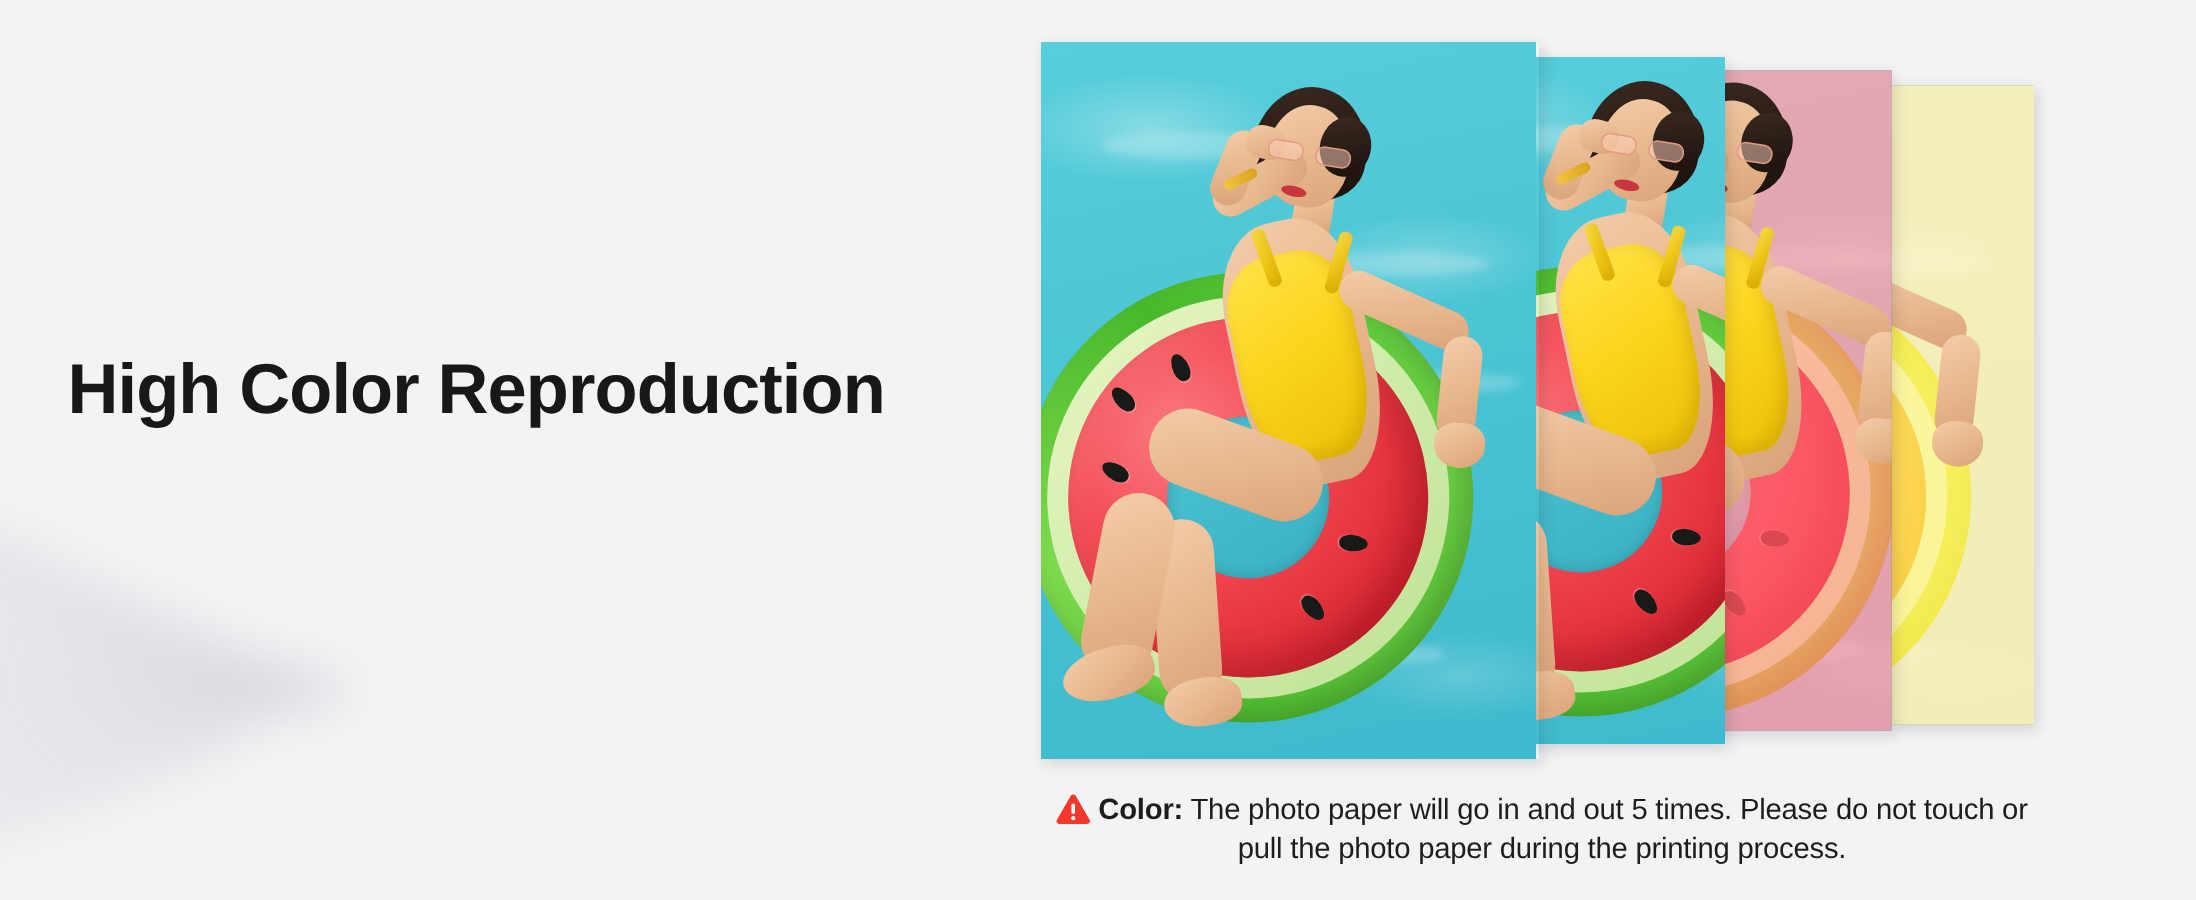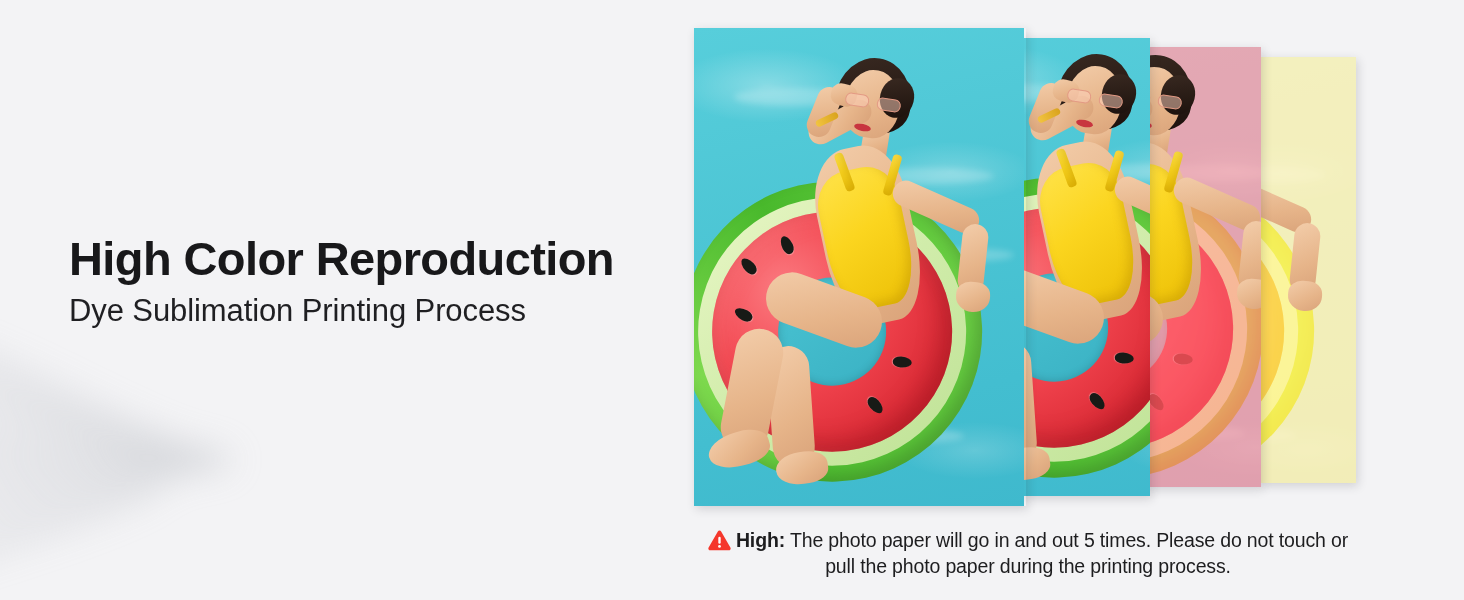--- a/index.html
+++ b/index.html
@@ -40,21 +40,21 @@
     position: absolute;
     background: #b9bcc2;
     opacity: .40;
     border-radius: 50% 6px 50% 6px;
     transform-origin: left center;
   }
 
   
   .text-block {
     position: absolute;
-    left: 69px;
+    left: 45px;
     top: 233px;
     width: 620px;
   }
   .headline {
     font-size: 47px;
     font-weight: 700;
     letter-spacing: -0.6px;
     color: #18181a;
     line-height: 1.12;
     white-space: nowrap;
@@ -326,21 +326,20 @@
     <div class="frond" style="left:30px;  top:10px;  width:300px; height:34px; transform:rotate(26deg);"></div>
     <div class="frond" style="left:18px;  top:58px;  width:330px; height:32px; transform:rotate(16deg);"></div>
     <div class="frond" style="left:6px;   top:108px; width:350px; height:34px; transform:rotate(7deg);"></div>
     <div class="frond" style="left:0px;   top:160px; width:340px; height:32px; transform:rotate(-2deg);"></div>
     <div class="frond" style="left:10px;  top:210px; width:310px; height:30px; transform:rotate(-10deg);"></div>
     <div class="frond" style="left:26px;  top:258px; width:270px; height:28px; transform:rotate(-18deg);"></div>
   </div>
 
   <div class="text-block">
     <h1 class="headline">High Color Reproduction</h1>
-    <p class="subheadline">Dye Sublimation Printing Process</p>
   </div>
 
   <div class="panels">
 
     <div class="panel" style="left:570px; top:57px; width:96px; height:426px; z-index:1;">
       <div class="photo" style="left:-234px; top:-30px;">
         <div class="water">
 
           <div class="ripple" style="left:160px; top:140px; width:140px; height:16px;"></div>
 
@@ -523,17 +522,17 @@
     </div>
 
   </div>
 
   <div class="note">
     <span class="note-inner">
       <svg class="warn-icon" viewBox="0 0 24 22">
         <path d="M10.28 1.6 0.6 18.3A2 2 0 0 0 2.33 21.3h19.34a2 2 0 0 0 1.73-3L13.72 1.6a2 2 0 0 0-3.44 0z" fill="#f5372c"></path>
         <rect x="10.75" y="7" width="2.5" height="7.4" rx="1.25" fill="#ffffff"></rect>
         <circle cx="12" cy="17.2" r="1.45" fill="#ffffff"></circle>
-      </svg><span class="note-label">High:</span><span class="note-text"> The photo paper will go in and out 5 times. Please do not touch or pull the photo paper during the printing process.</span>
+      </svg><span class="note-label">Color:</span><span class="note-text"> The photo paper will go in and out 5 times. Please do not touch or pull the photo paper during the printing process.</span>
     </span>
   </div>
 
 </div>
 
 </body></html>

